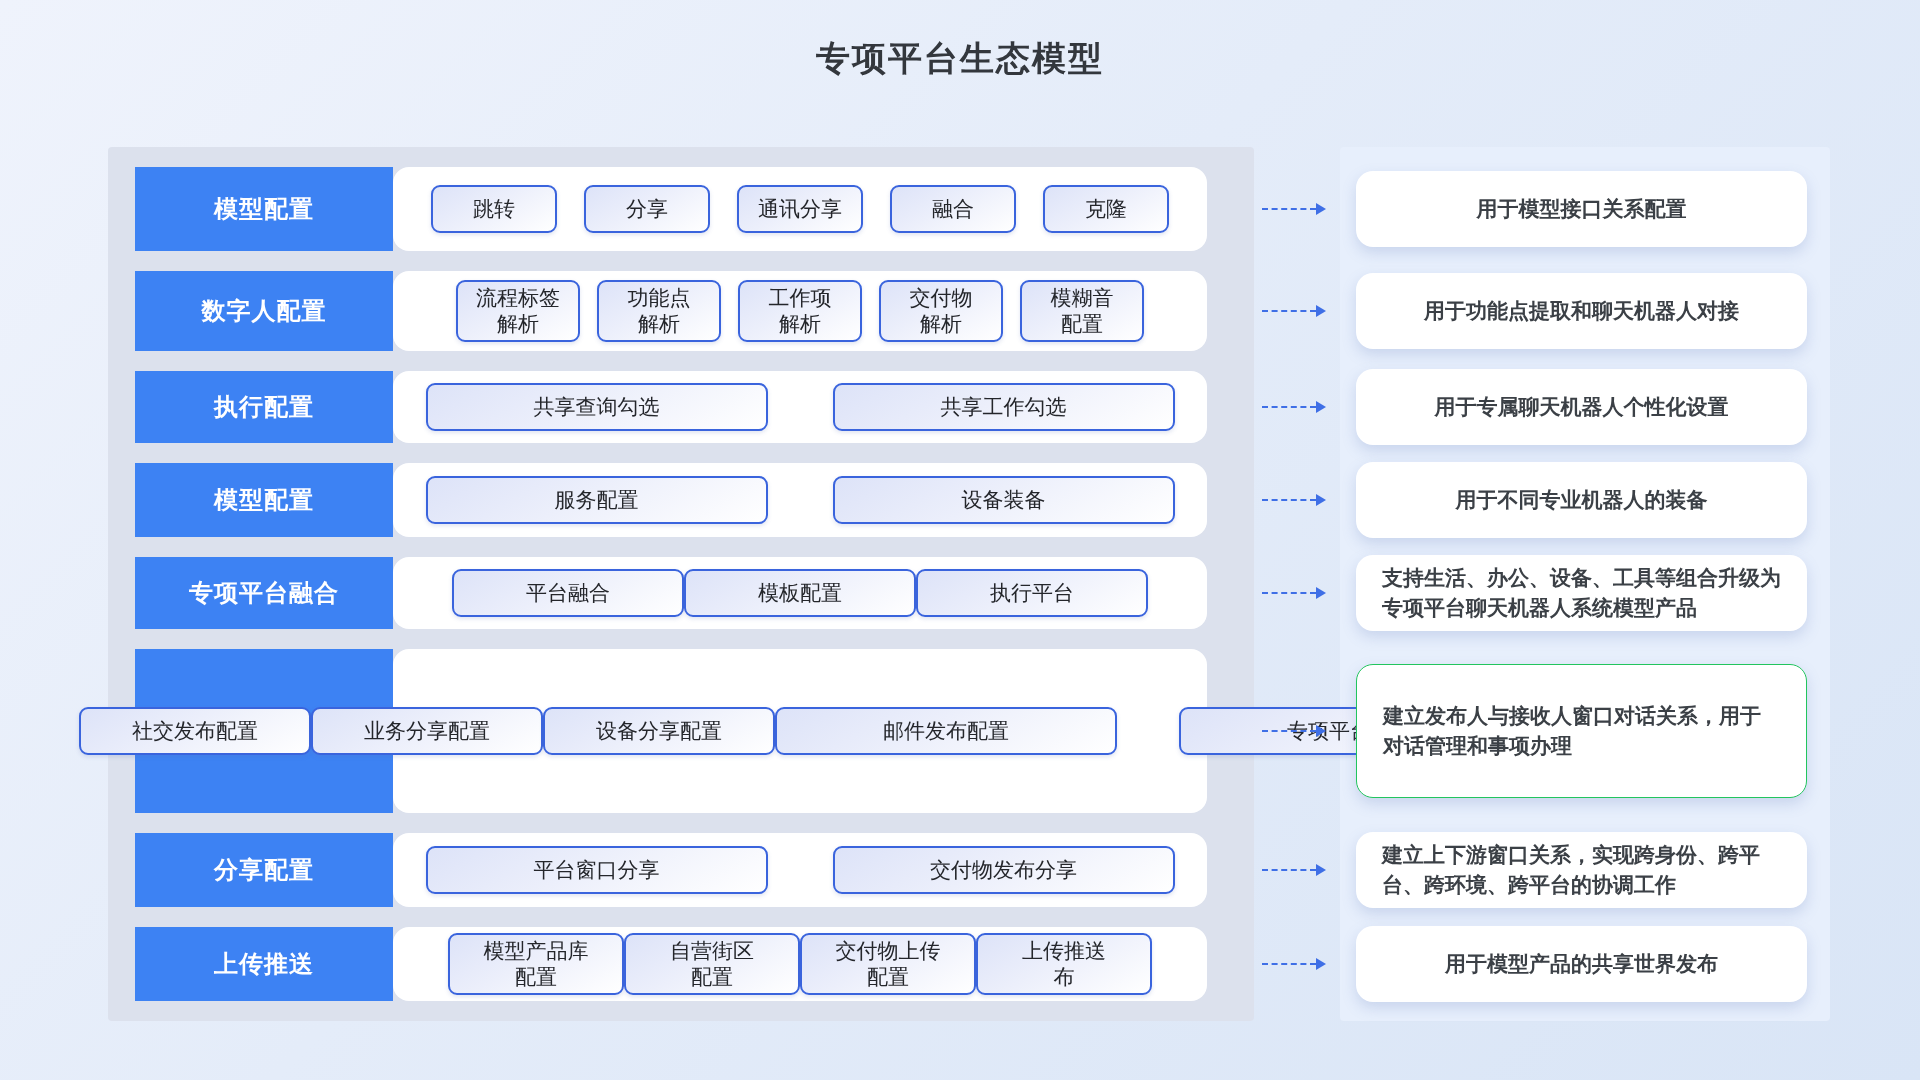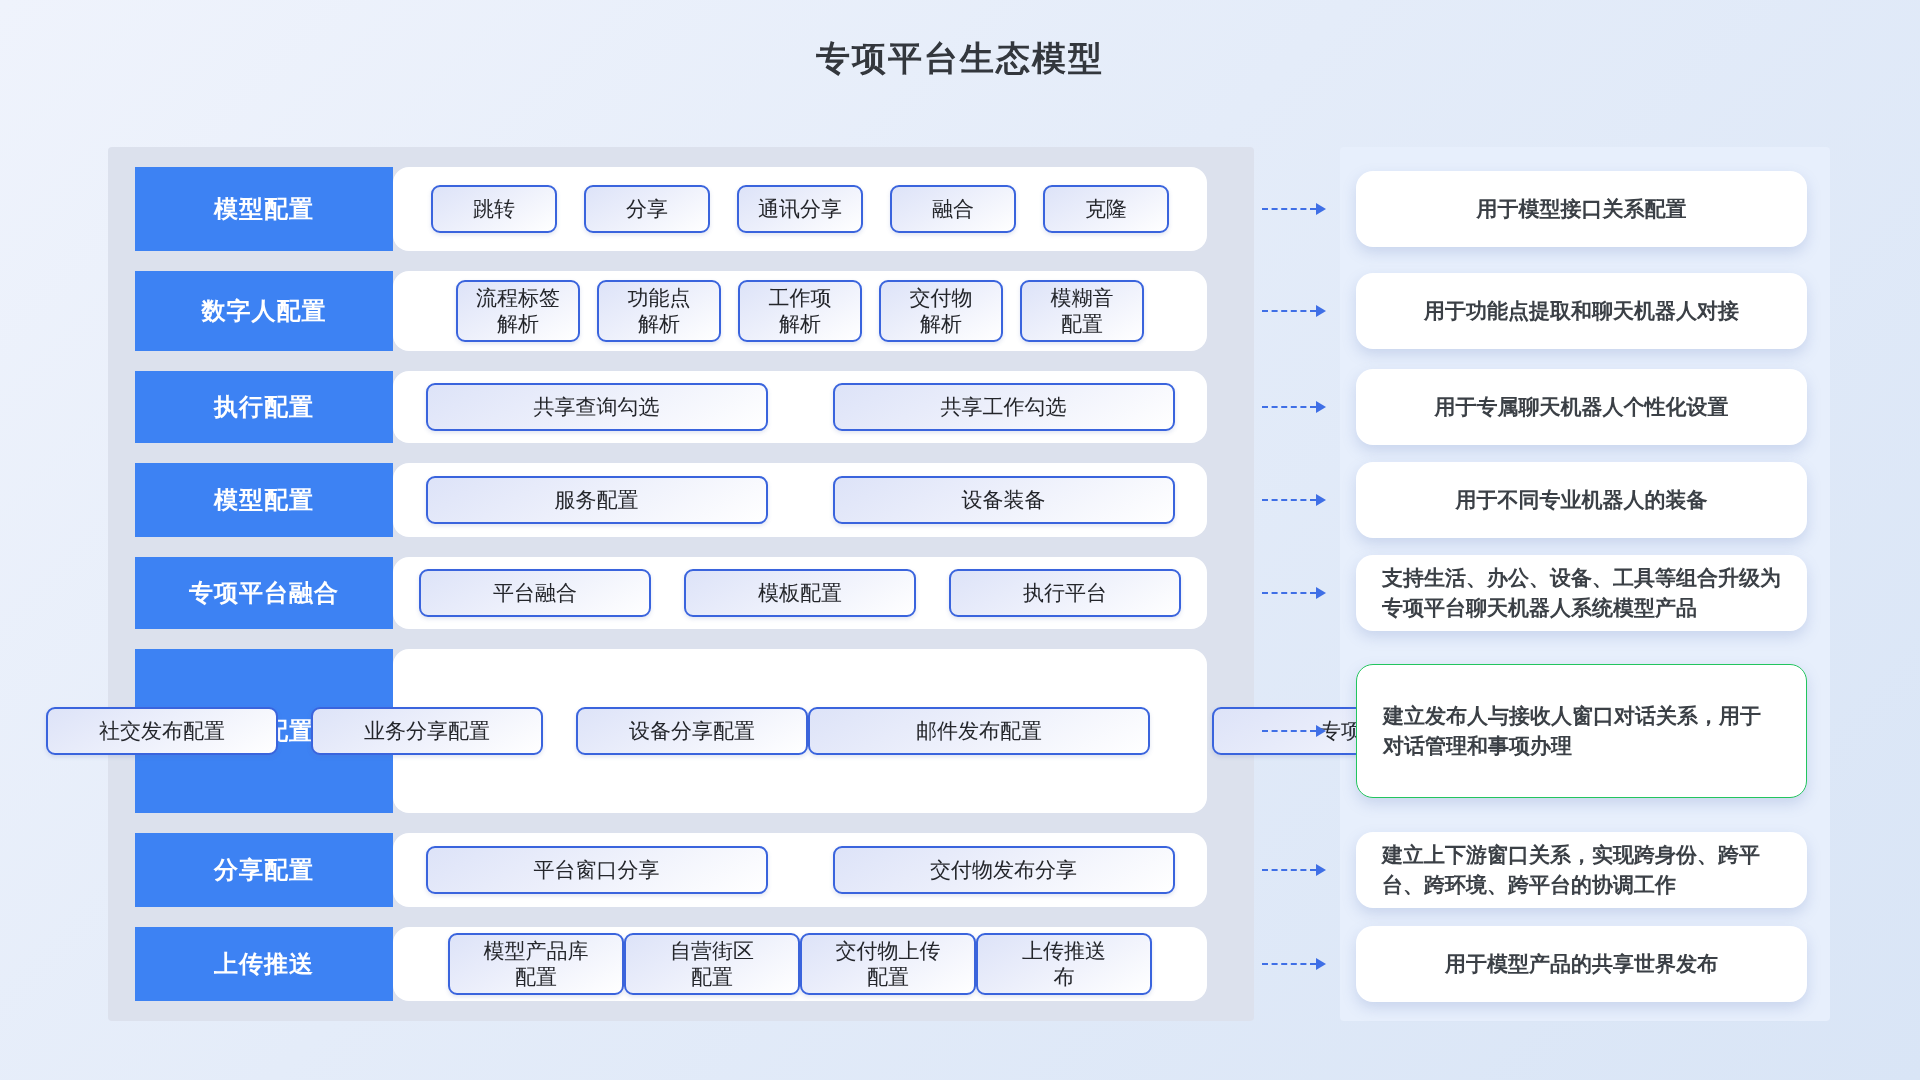--- a/index.html
+++ b/index.html
@@ -29,21 +29,21 @@
     color:#ffffff;font-size:24px;font-weight:bold;letter-spacing:1px;
     display:flex;align-items:center;justify-content:center;
   }
   .strip{
     flex:none;width:814px;background:#ffffff;
     display:flex;align-items:center;justify-content:center;border-radius:16px;
   }
   .strip.col{flex-direction:row;justify-content:center;row-gap:22px;}
   .chiprow{display:flex;align-items:center;justify-content:center;}
   .g27{column-gap:27px}.g17{column-gap:17px}.g65{column-gap:65px}
-  .g33{column-gap:33px}.g11{column-gap:0}.g62{column-gap:62px}
+  .g33{}.g11{column-gap:0}.g62{column-gap:62px}
   .chip{
     box-sizing:border-box;height:48px;
     border:2px solid var(--chip_border,#3a64dd);border-radius:9px;
     background:linear-gradient(150deg,#dde3f8 0%,#eceffb 45%,#ffffff 100%);
     color:#24262b;font-size:21px;
     display:flex;align-items:center;justify-content:center;
     text-align:center;white-space:pre-line;line-height:26px;
     box-shadow:0 2px 4px rgba(90,110,180,0.18);
   }
   .tall{height:62px;}

